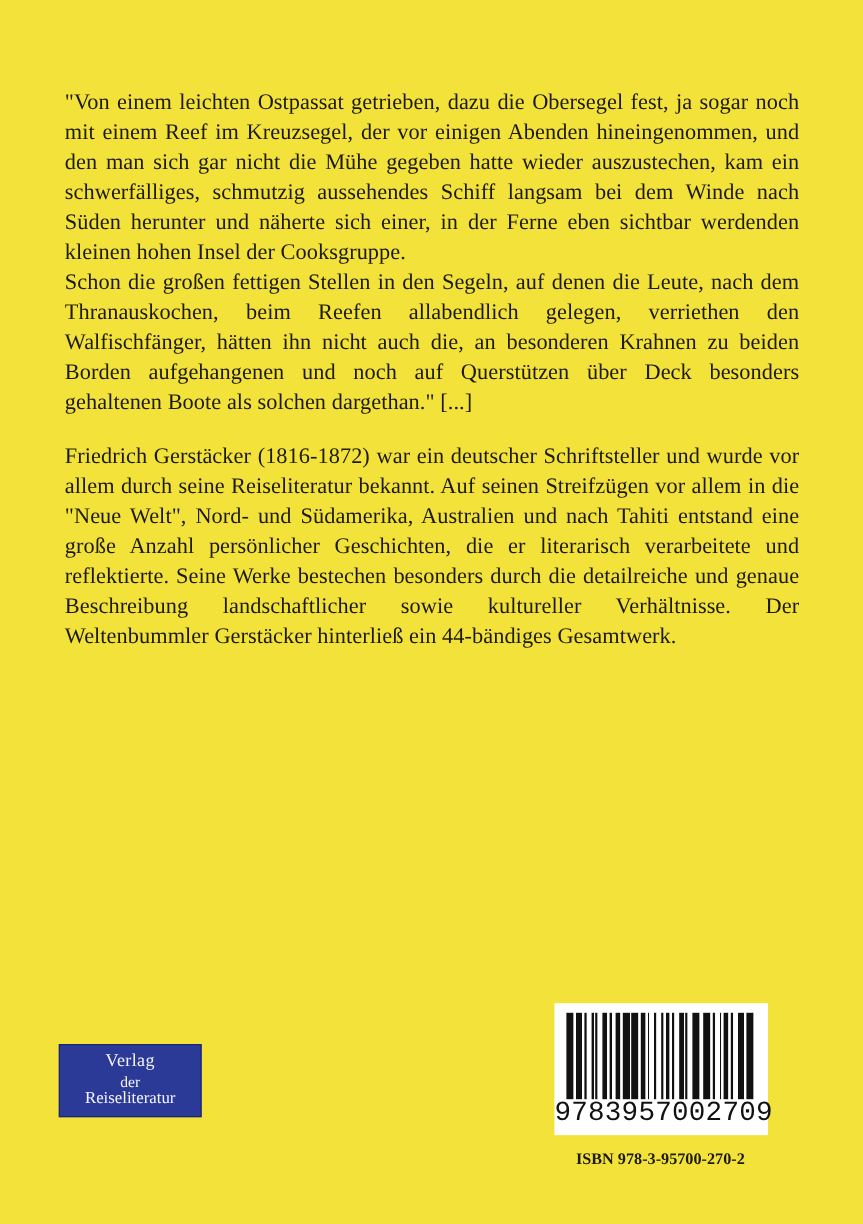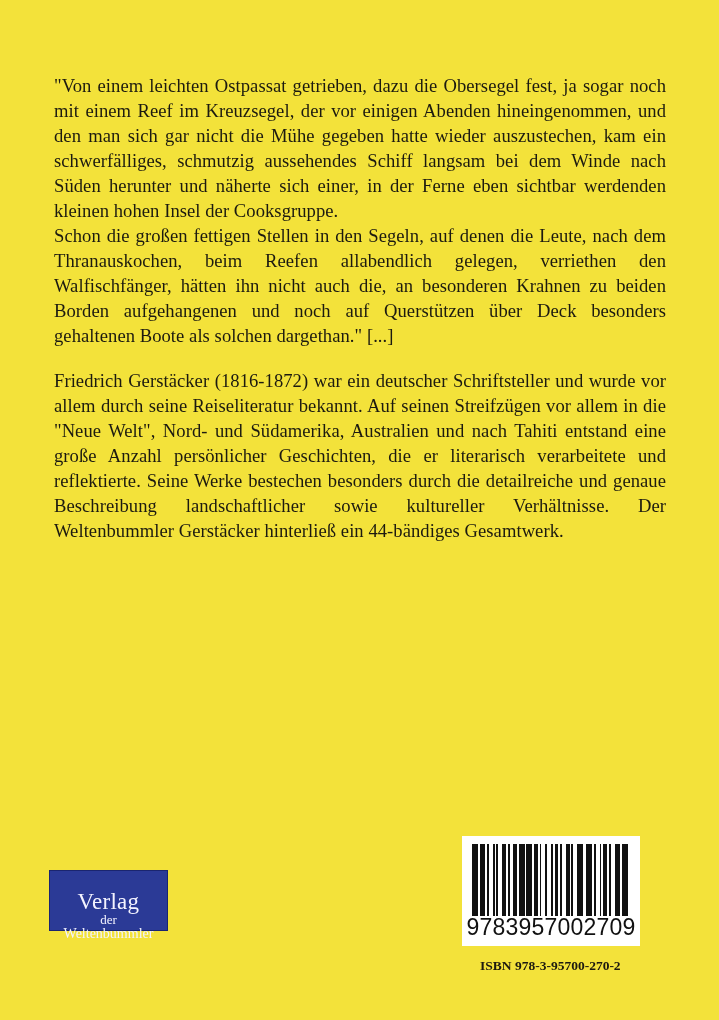--- a/index.html
+++ b/index.html
@@ -28,42 +28,42 @@
       position: absolute;
       left: 49px; top: 870px;
       width: 119px; height: 61px;
       background: #2b3a96;
       border: 1px solid #1a2570;
       box-sizing: border-box;
       color: #f4f4ff;
       text-align: center;
       font-family: "Liberation Serif", "DejaVu Serif", serif;
     }
-    .logo .l1 { font-size: 23px; line-height: 22px; margin-top: 20px; letter-spacing: 0.3px; }
+    .logo .l1 { font-size: 15px; line-height: 22px; margin-top: 2px; letter-spacing: 0.3px; }
     .logo .l2 { font-size: 13px; line-height: 13px; }
     .logo .l3 { font-size: 14px; line-height: 15px; }
 
     .barcode-box {
       position: absolute;
       left: 462px; top: 836px;
       width: 178px; height: 110px;
       background: #ffffff;
     }
     .bars {
       position: absolute;
       left: 10px; top: 8px;
       width: 158px; height: 72px;
       display: flex; align-items: stretch;
     }
     .bars span { display: block; height: 100%; }
     .barcode-digits {
       position: absolute;
       left: 0; top: 78px; width: 178px;
       text-align: center;
-      font-family: Liberation Sans, sans-serif;
+      font-family: Liberation Mono, monospace;
       font-size: 23px;
       letter-spacing: 0.2px;
       color: #111;
     }
     .isbn {
       position: absolute;
       left: 480px; top: 958px;
       font-family: "Liberation Serif", "DejaVu Serif", serif;
       font-weight: bold;
       font-size: 13.5px;
@@ -81,21 +81,21 @@
 <div class="text-block" id="bio">
   <p>Friedrich Gerstäcker (1816-1872) war ein deutscher Schriftsteller und wurde vor allem durch seine Reiseliteratur bekannt. Auf seinen Streifzügen vor allem in die "Neue Welt", Nord- und Südamerika, Australien und nach Tahiti entstand eine große Anzahl persönlicher Geschichten, die er literarisch verarbeitete und reflektierte. Seine Werke bestechen besonders durch die detailreiche und genaue Beschreibung landschaftlicher sowie kultureller Verhältnisse. Der Weltenbummler Gerstäcker hinterließ ein 44-bändiges Gesamtwerk.</p>
 </div>
 
 <div class="text-block" id="publisher">
 </div>
 
 <div class="logo">
   <div class="l1">Verlag</div>
   <div class="l2">der</div>
-  <div class="l3">Weltenbummler</div>
+  <div class="l3">Reiseliteratur</div>
 </div>
 
 <div class="barcode-box">
   <div class="bars" id="bars">
       <span style="width: 5.64286px; background: rgb(17, 17, 17);"></span>
       <span style="width: 1.88095px; background: rgb(255, 255, 255);"></span>
       <span style="width: 5.64286px; background: rgb(17, 17, 17);"></span>
       <span style="width: 1.88095px; background: rgb(255, 255, 255);"></span>
       <span style="width: 1.88095px; background: rgb(17, 17, 17);"></span>
       <span style="width: 3.7619px; background: rgb(255, 255, 255);"></span>

